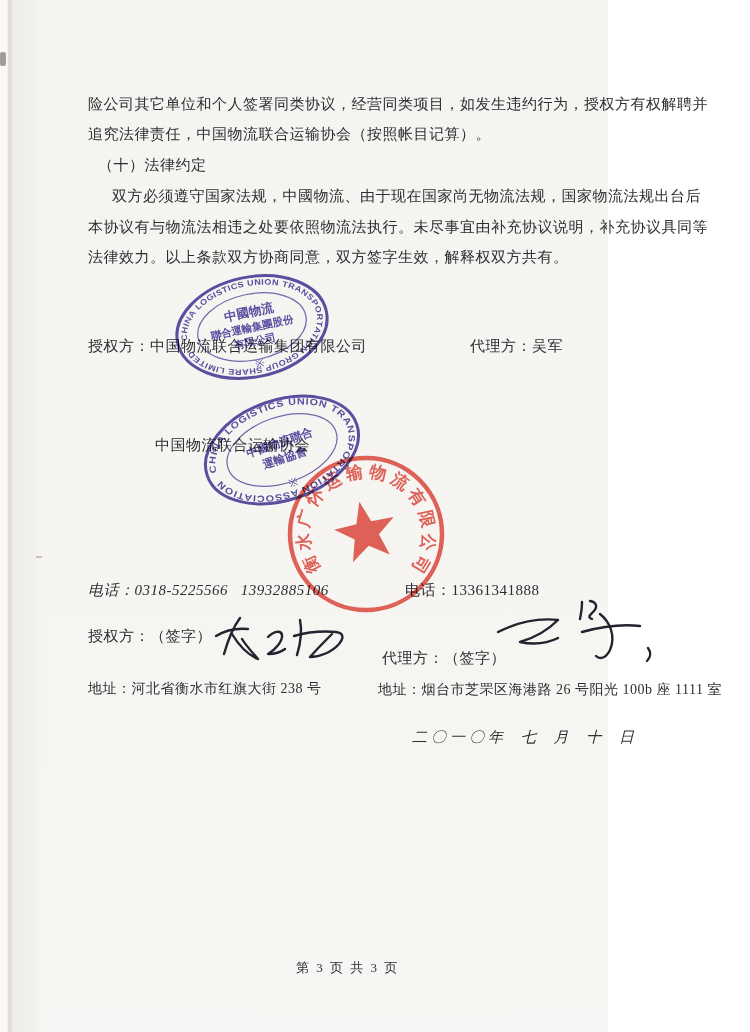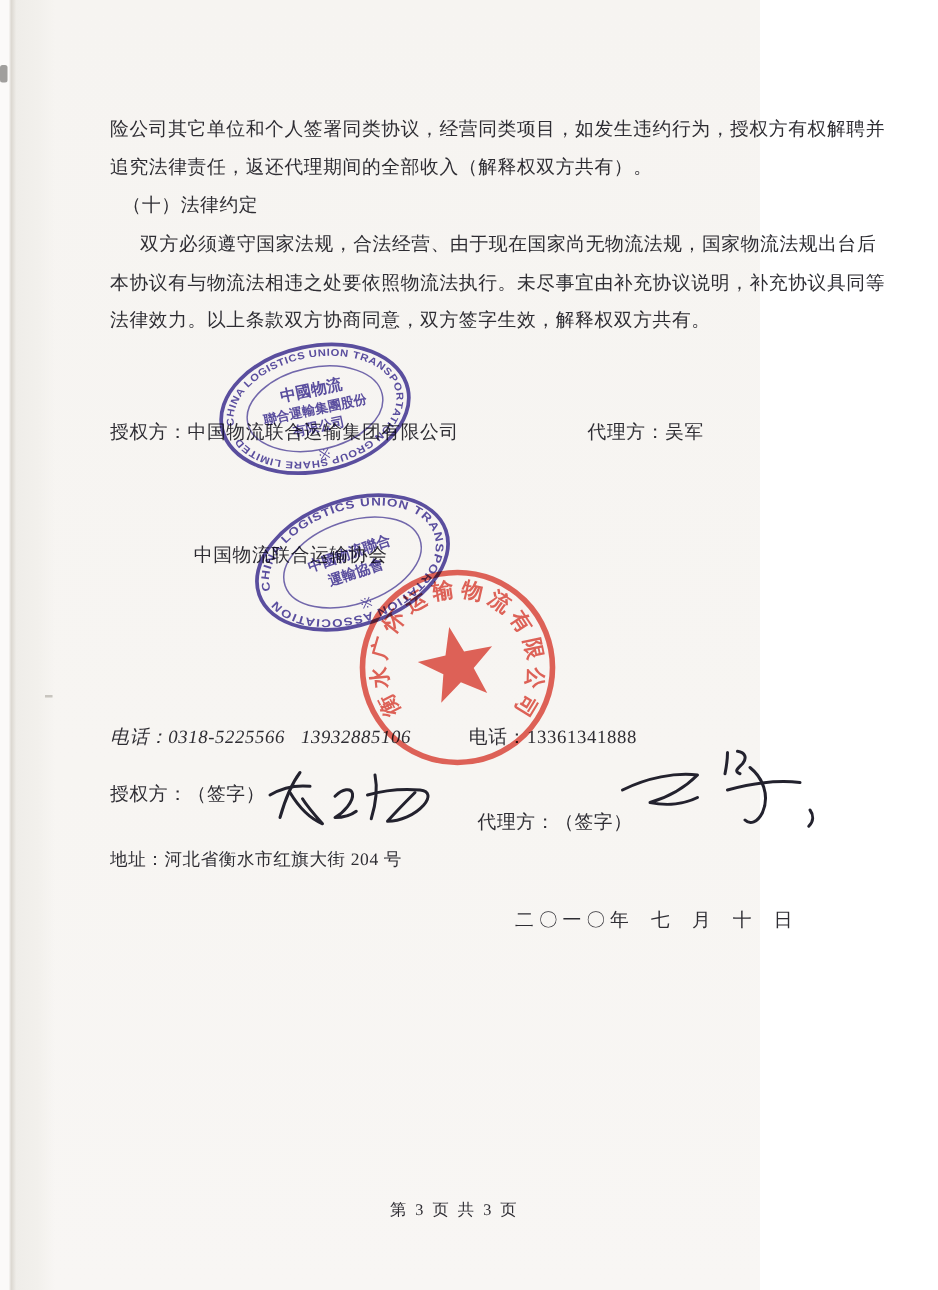--- a/index.html
+++ b/index.html
@@ -8,57 +8,58 @@
   .page{position:relative;width:608px;height:1032px;
         background:linear-gradient(180deg,#f6f4f1 0%,#f7f5f2 60%,#f8f6f4 100%);
         color:#2e2d33;}
   .edge{position:absolute;left:0;top:0;bottom:0;width:44px;
         background:linear-gradient(90deg,#fbfaf9 0px,#fbfaf9 7px,#dcd8d1 9px,#efede9 13px,#f2f0ec 30px,rgba(246,244,241,0) 44px);}
   .speck1{position:absolute;left:0;top:52px;width:6px;height:14px;background:#8a8886;border-radius:2px;opacity:.8;}
   .speck2{position:absolute;left:36px;top:556px;width:6px;height:2px;background:#b5b1aa;opacity:.7;}
   .line{position:absolute;font-size:15px;line-height:20px;white-space:pre;letter-spacing:.5px;}
   .body-l{left:88px;}
   .small{font-size:14px;}
-  .date{letter-spacing:4px;word-spacing:6px;}
+  .date{letter-spacing:4px;word-spacing:6px;font-style:italic;}
   .footer{letter-spacing:2px;font-size:13px;}
   svg{position:absolute;overflow:visible;}
   .stamp{mix-blend-mode:multiply;opacity:.92;}
   .arc-en{font-family:"Liberation Sans",sans-serif;font-weight:bold;}
   .sig path{fill:none;stroke:#23222e;stroke-width:2.4;stroke-linecap:round;stroke-linejoin:round;}
 </style>
 </head>
 <body>
 
 <div class="page">
   <div class="edge"></div>
   <div class="speck1"></div>
   <div class="speck2"></div>
 
   <div class="line body-l" style="top:94px;">险公司其它单位和个人签署同类协议，经营同类项目，如发生违约行为，授权方有权解聘并</div>
-  <div class="line body-l" style="top:124px;">追究法律责任，返还代理期间的全部收入（解释权双方共有）。</div>
+  <div class="line body-l" style="top:124px;">追究法律责任，中国物流联合运输协会（按照帐目记算）。</div>
   <div class="line body-l" style="top:155px;left:98px;">（十）法律约定</div>
-  <div class="line body-l" style="top:186px;left:112px;">双方必须遵守国家法规，合法经营、由于现在国家尚无物流法规，国家物流法规出台后</div>
+  <div class="line body-l" style="top:186px;left:112px;">双方必须遵守国家法规，中國物流、由于现在国家尚无物流法规，国家物流法规出台后</div>
   <div class="line body-l" style="top:247px;">法律效力。以上条款双方协商同意，双方签字生效，解释权双方共有。</div>
   <div class="line body-l" style="top:217px;">本协议有与物流法相违之处要依照物流法执行。未尽事宜由补充协议说明，补充协议具同等</div>
 
   <div class="line" style="top:336px;left:88px;">授权方：中国物流联合运输集团有限公司</div>
   <div class="line" style="top:336px;left:470px;">代理方：吴军</div>
 
   <div class="line" style="top:435px;left:155px;">中国物流联合运输协会</div>
 
   <div class="line" style="top:580px;left:88px;font-style:italic;">电话：0318-5225566   13932885106</div>
-  <div class="line" style="top:580px;left:375px;">电话：13361341888</div>
+  <div class="line" style="top:580px;left:405px;">电话：13361341888</div>
 
   <div class="line" style="top:626px;left:88px;">授权方：（签字）</div>
   <div class="line" style="top:648px;left:382px;">代理方：（签字）</div>
 
-  <div class="line small" style="top:679px;left:88px;">地址：河北省衡水市红旗大街 204 号</div>
+  <div class="line small" style="top:679px;left:88px;">地址：河北省衡水市红旗大街 238 号</div>
+  <div class="line small" style="top:680px;left:378px;">地址：烟台市芝罘区海港路 26 号阳光 100b 座 1111 室</div>
 
   <div class="line date" style="top:727px;left:412px;">二〇一〇年 七 月 十 日</div>
-  <div class="line footer" style="top:958px;left:312px;">第 3 页 共 3 页</div>
+  <div class="line footer" style="top:958px;left:296px;">第 3 页 共 3 页</div>
 
   <svg class="stamp" style="left:169px;top:272px;" width="166" height="110" viewBox="0 0 166 110">
     <defs>
       <path id="s1arc" d="M17,55 A66,41 0 1 1 149,55 A66,41 0 1 1 17,55"></path>
     </defs>
     <g transform="rotate(-12 83 55)">
       <ellipse cx="83" cy="55" rx="76" ry="50" fill="none" stroke-width="3" stroke="#4f42a0"></ellipse>
       <ellipse cx="83" cy="55" rx="55" ry="33" fill="none" stroke-width="1.2" opacity=".85" stroke="#4f42a0"></ellipse>
       <text class="arc-en" font-size="8" letter-spacing="0.4" fill="#4f42a0">
         <textPath href="#s1arc" textLength="330" lengthAdjust="spacingAndGlyphs">CHINA LOGISTICS UNION TRANSPORTATION GROUP SHARE LIMITED</textPath>

